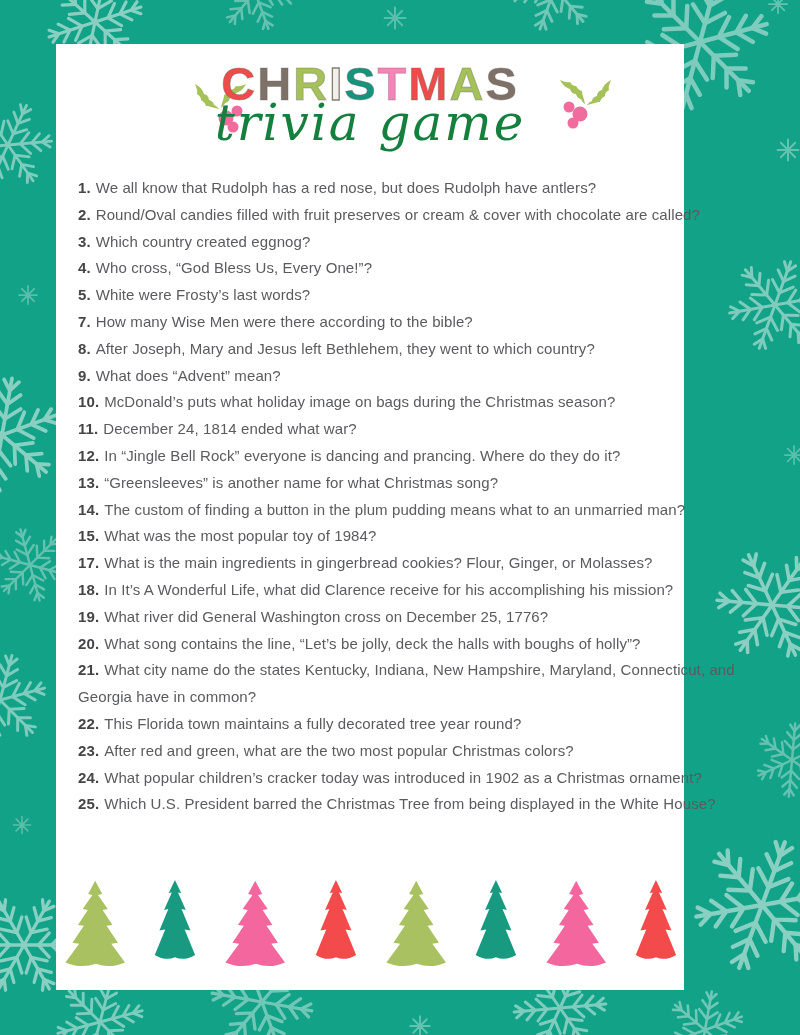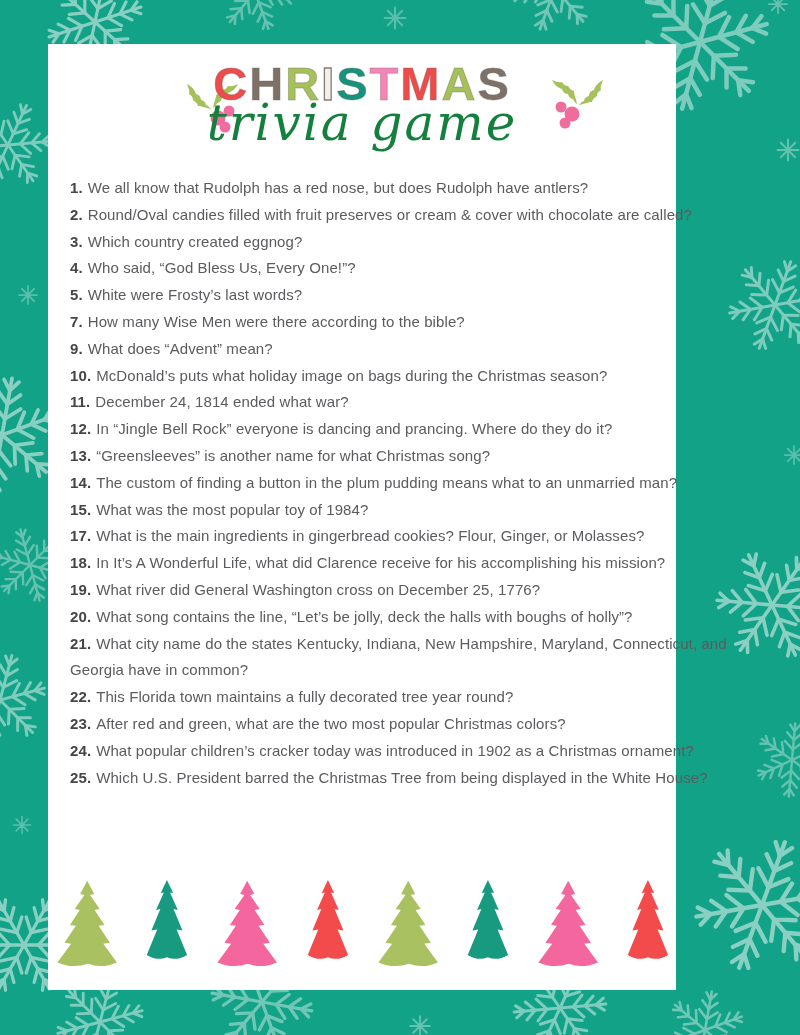--- a/index.html
+++ b/index.html
@@ -5,21 +5,21 @@
   html,body{margin:0;padding:0;background:#e8e8e8;}
   #page{
     position:relative;
     width:800px;height:1035px;
     background:#12a287;
     overflow:hidden;
     font-family:"Liberation Sans",sans-serif;
   }
   #snow-bg{position:absolute;left:0;top:0;width:800px;height:1035px;}
   #panel{
-    position:absolute;left:48px;top:44px;width:628px;height:946px;
+    position:absolute;left:56px;top:44px;width:628px;height:946px;
     background:#ffffff;
   }
   
   .title-area{position:absolute;left:0;top:0;width:100%;height:130px;}
   .title-word{
     position:absolute;left:0;top:12px;width:100%;
     text-align:center;
     font-weight:800;font-size:47px;letter-spacing:2px;
     font-family:"Liberation Sans",sans-serif;
   }
@@ -137,23 +137,24 @@
         <circle class="holly-berry" cx="40" cy="50" r="7.5" fill="#f06c9d"></circle>
         <circle class="holly-berry" cx="51" cy="43" r="5.5" fill="#f06c9d"></circle>
         <circle class="holly-berry" cx="47" cy="59" r="5.5" fill="#f06c9d"></circle>
       </svg>
     </div>
 
     <div class="questions" id="questions">
         <div class="q"><b>1.</b><span>We all know that Rudolph has a red nose, but does Rudolph have antlers?</span></div>
         <div class="q"><b>2.</b><span>Round/Oval candies filled with fruit preserves or cream &amp; cover with chocolate are called?</span></div>
         <div class="q"><b>3.</b><span>Which country created eggnog?</span></div>
-        <div class="q"><b>4.</b><span>Who said, “God Bless Us, Every One!”?</span></div>
+        <div class="q"><b>4.</b><span>Who cross, “God Bless Us, Every One!”?</span></div>
         <div class="q"><b>5.</b><span>White were Frosty’s last words?</span></div>
         <div class="q"><b>7.</b><span>How many Wise Men were there according to the bible?</span></div>
+        <div class="q"><b>8.</b><span>After Joseph, Mary and Jesus left Bethlehem, they went to which country?</span></div>
         <div class="q"><b>9.</b><span>What does “Advent”  mean?</span></div>
         <div class="q"><b>10.</b><span>McDonald’s puts what holiday image on bags during the Christmas season?</span></div>
         <div class="q"><b>11.</b><span>December 24, 1814 ended what war?</span></div>
         <div class="q"><b>12.</b><span>In “Jingle Bell Rock” everyone is dancing and prancing. Where do they do it?</span></div>
         <div class="q"><b>13.</b><span>“Greensleeves” is another name for what Christmas song?</span></div>
         <div class="q"><b>14.</b><span>The custom of finding a button in the plum pudding means what to an unmarried man?</span></div>
         <div class="q"><b>15.</b><span>What was the most popular toy of 1984?</span></div>
         <div class="q"><b>17.</b><span>What is the main ingredients in gingerbread cookies? Flour, Ginger, or Molasses?</span></div>
         <div class="q"><b>18.</b><span>In It’s A Wonderful Life, what did Clarence receive for his accomplishing his mission?</span></div>
         <div class="q"><b>19.</b><span>What river did General Washington cross on December 25, 1776?</span></div>

